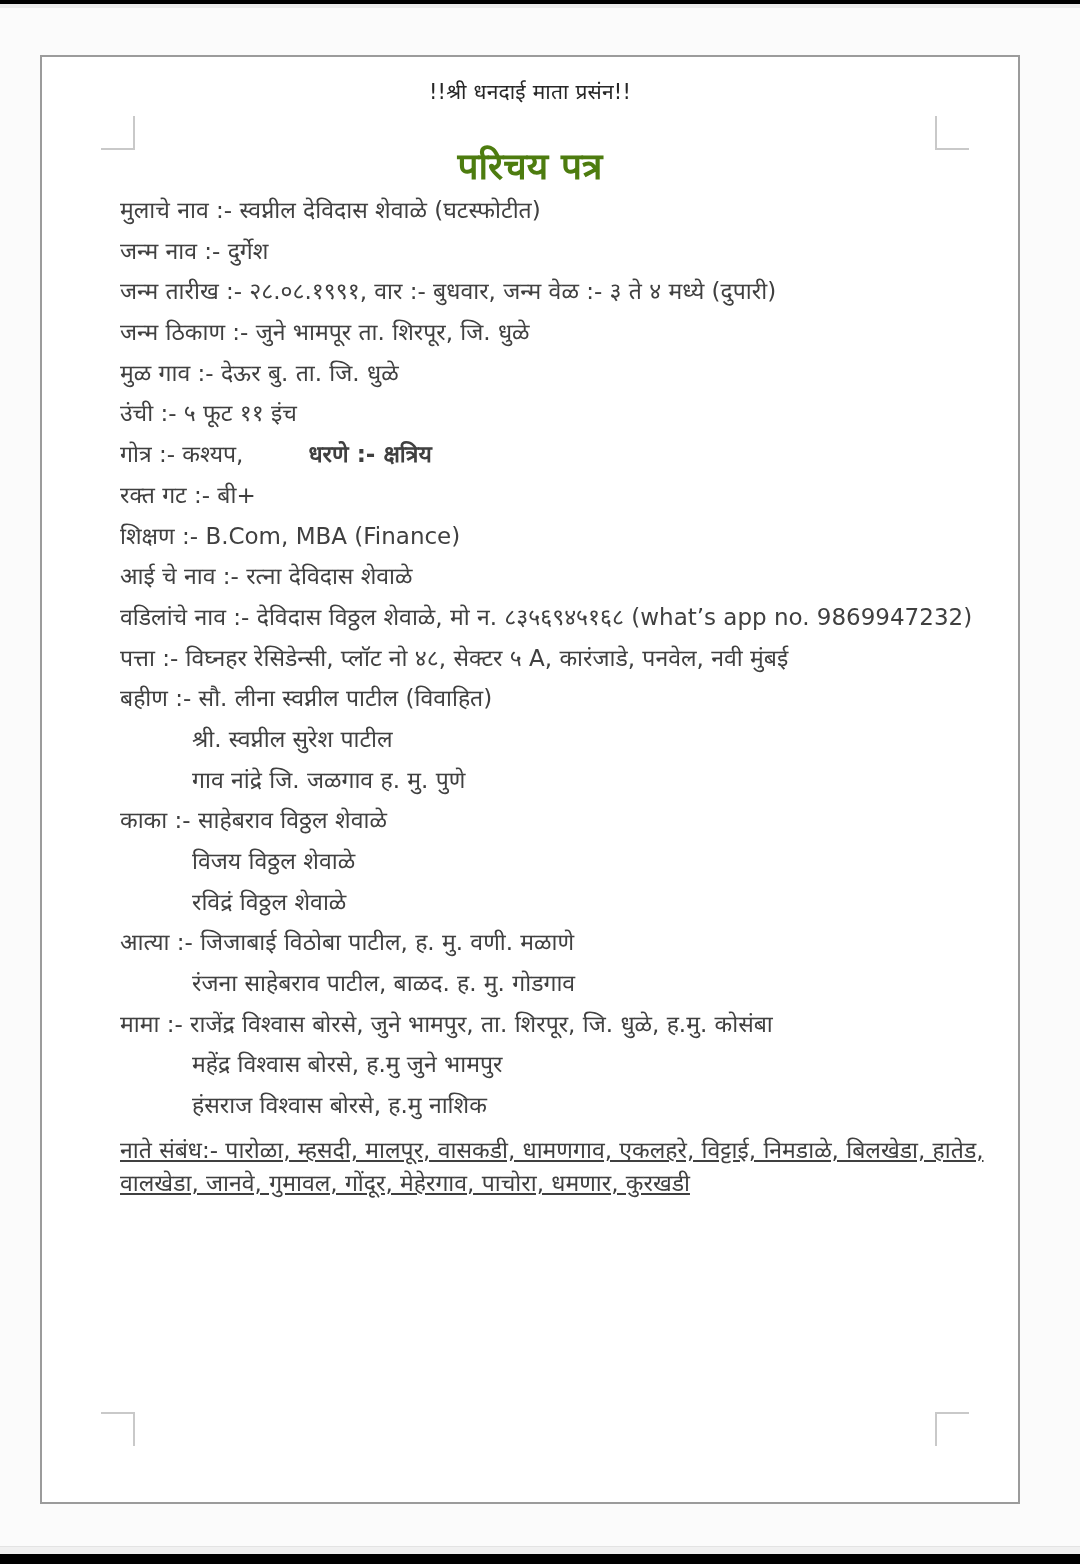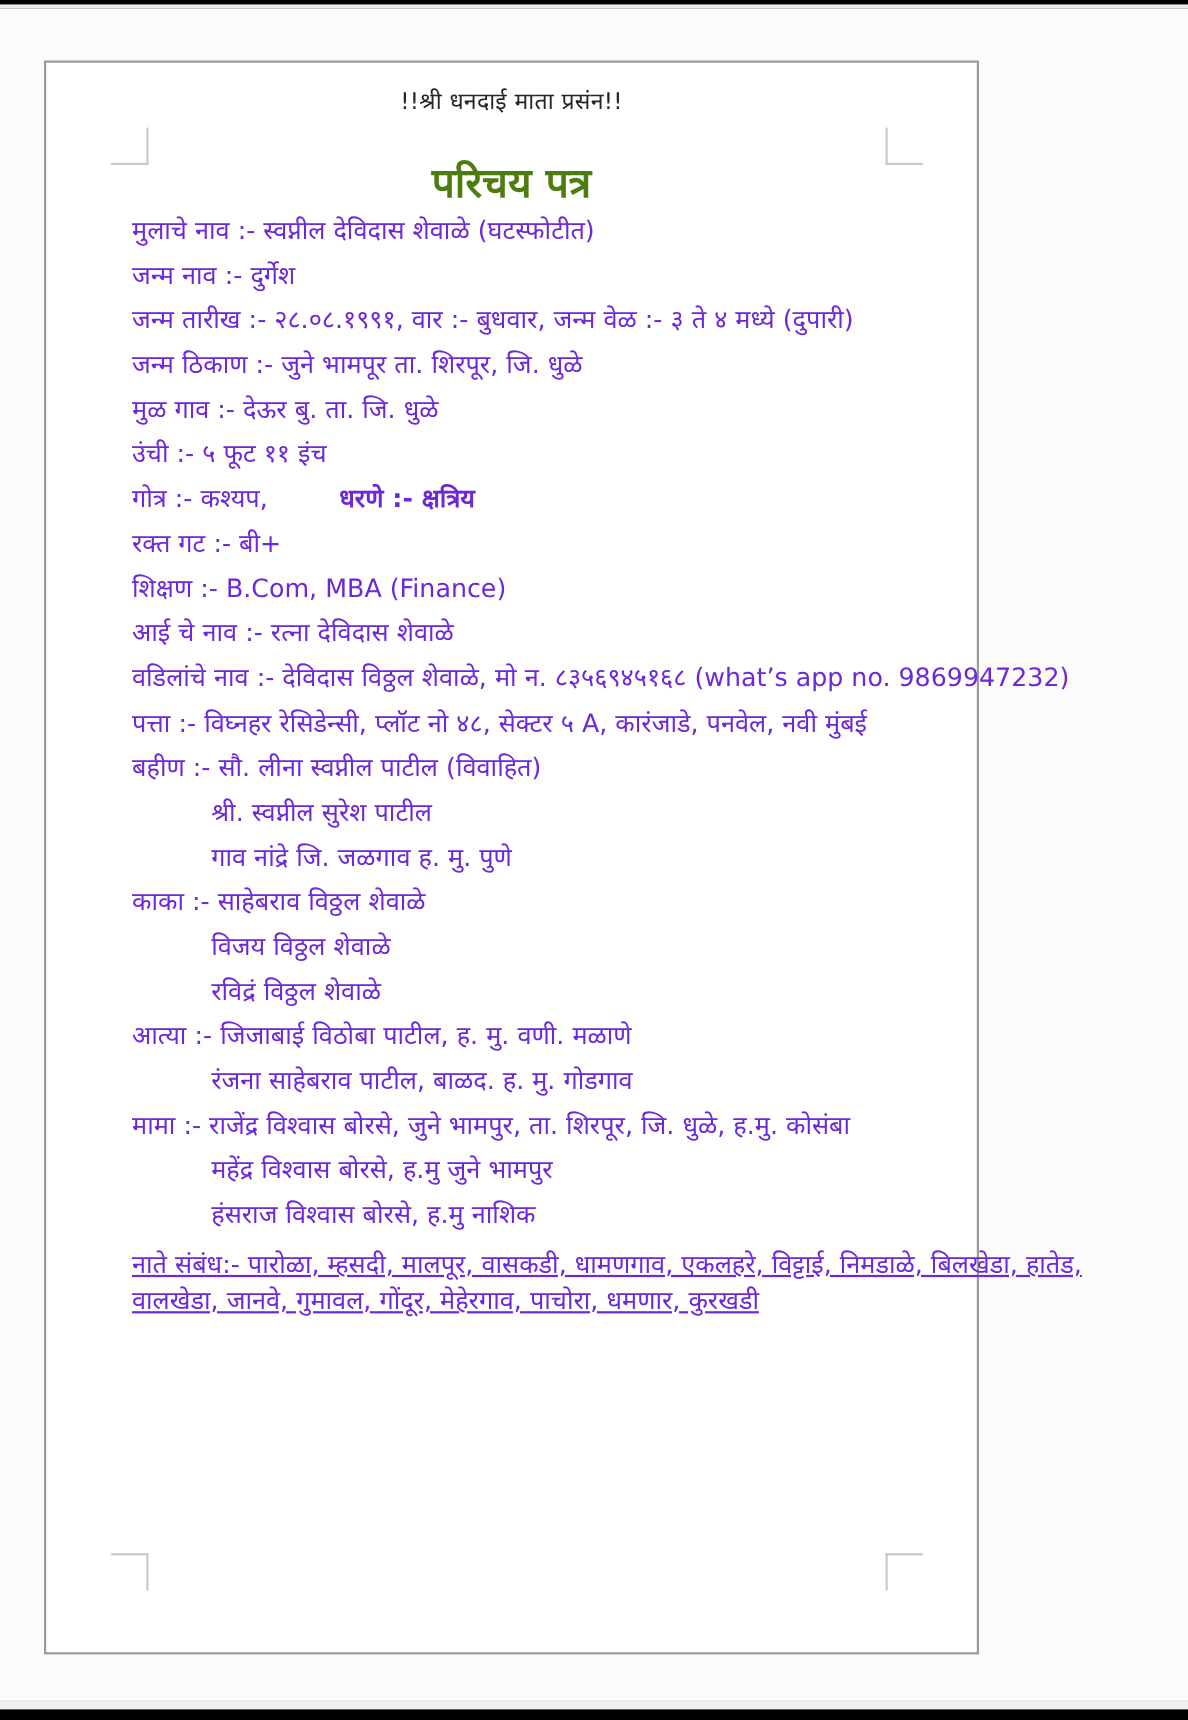--- a/index.html
+++ b/index.html
@@ -31,21 +31,21 @@
   }
   .bottom-bar {
     position: absolute;
     left: 0; bottom: 0;
     width: 100%; height: 10px;
     background: #000;
   }
   .page {
     position: absolute;
     left: 40px; top: 55px;
-    width: 850px; height: 1449px;
+    width: 980px; height: 1449px;
     background: #ffffff;
     border: 2px solid #9b9b9b;
   }
   .blessing {
     position: absolute;
     top: 20px; left: 0;
     width: 100%;
     text-align: center;
     font-size: 21px;
     font-weight: 500;
@@ -72,21 +72,21 @@
   .corner.br { right: 49px; bottom: 56px; border-left: 2px solid #c9c9c9;  border-top: 2px solid #c9c9c9; }
   .doc-body {
     position: absolute;
     left: 78px; top: 133px;
     width: 890px;
   }
   .doc-line {
     height: 40.7px;
     line-height: 40.7px;
     font-size: 23px;
-    color: #6d28d9;
+    color: #404040;
     white-space: nowrap;
   }
   .doc-line.indent { padding-left: 72px; }
   .doc-line.paragraph {
     height: auto;
     line-height: 33px;
     white-space: normal;
     width: 866px;
     margin-top: 8px;
     text-decoration: underline;

